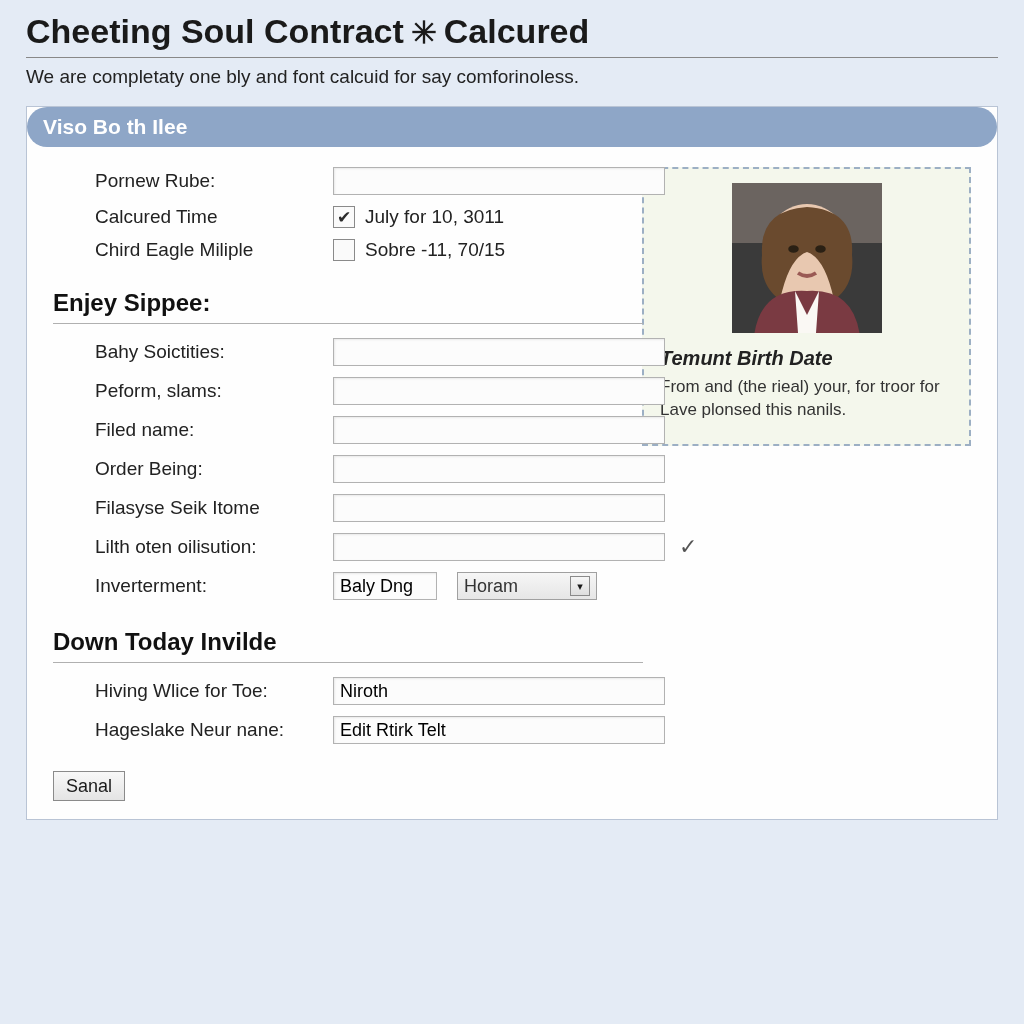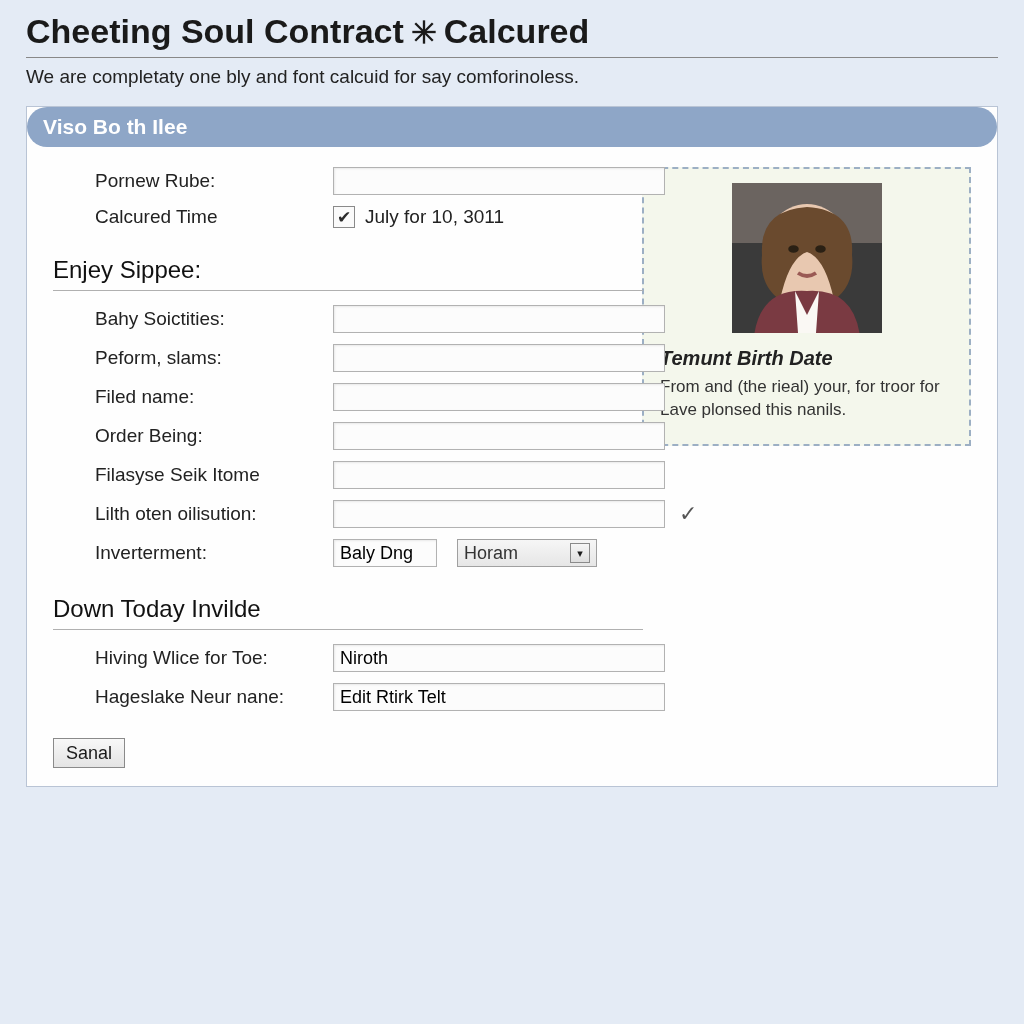--- a/index.html
+++ b/index.html
@@ -89,21 +89,21 @@
     margin-right: 10px;
     font-size: 17px;
     color: #2a2a2a;
   }
   .check-text {
     font-size: 19px;
     color: #222;
   }
   .section-heading {
     font-size: 24px;
-    font-weight: normal;
+    font-weight: bold;
     color: #111;
     margin-top: 28px;
     margin-bottom: 6px;
   }
   .section-hr {
     border: none;
     border-top: 1px solid #b0b0b0;
     margin-bottom: 14px;
     width: 590px;
   }
@@ -220,20 +220,25 @@
         <div class="label">Pornew Rube:</div>
         <input class="text-input" type="text" value="" style="">
       </div>
 
       <div class="row">
         <div class="label">Calcured Time</div>
         <span class="checkbox">✔</span>
         <span class="check-text">July for 10, 3011</span>
       </div>
 
+      <div class="row">
+        <div class="label">Chird Eagle Miliple</div>
+        <span class="checkbox"></span>
+        <span class="check-text">Sobre -11, 70/15</span>
+      </div>
 
       
       <div class="section-heading">Enjey Sippee:</div>
       <hr class="section-hr">
 
       <div class="row">
         <div class="label">Bahy Soictities:</div>
         <input class="text-input" type="text" value="" style="">
       </div>
       <div class="row">

